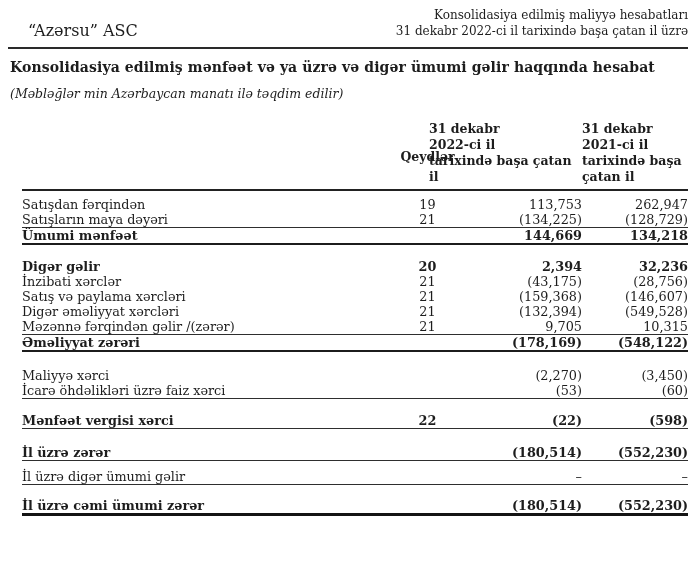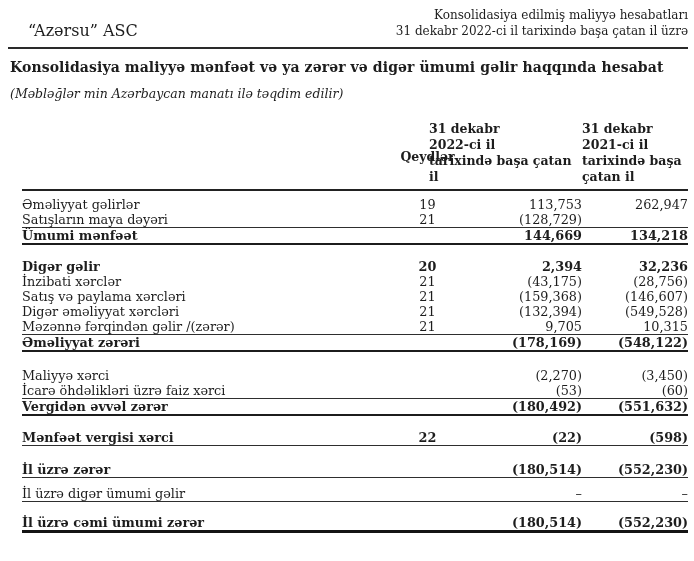--- a/index.html
+++ b/index.html
@@ -52,48 +52,49 @@
 <div class="page">
 
   <div class="letterhead">
     <div class="lh-company">“Azərsu” ASC</div>
     <div class="lh-right">
       <div>Konsolidasiya edilmiş maliyyə hesabatları</div>
       <div>31 dekabr 2022-ci il tarixində başa çatan il üzrə</div>
     </div>
   </div>
 
-  <div class="doc-title">Konsolidasiya maliyyə mənfəət və ya zərər və digər ümumi gəlir haqqında hesabat</div>
+  <div class="doc-title">Konsolidasiya edilmiş mənfəət və ya üzrə və digər ümumi gəlir haqqında hesabat</div>
   <div class="currency-note">(Məbləğlər min Azərbaycan manatı ilə təqdim edilir)</div>
 
   <div class="fin-table">
 
     <div class="row thead">
       <div class="c-label"></div>
       <div class="th-notes">Qeydlər</div>
       <div class="th-v th-2022">31 dekabr
 2022-ci il
 tarixində başa çatan
 il</div>
       <div class="th-v">31 dekabr
 2021-ci il
 tarixində başa
 çatan il</div>
     </div>
 
     <div class="row sp6">
-      <div class="c-label">Əməliyyat gəlirlər</div>
+      <div class="c-label">Satışdan fərqindən</div>
       <div class="c-note">19</div>
       <div class="c-v">113,753</div>
       <div class="c-v">262,947</div>
     </div>
 
     <div class="row b1">
       <div class="c-label">Satışların maya dəyəri</div>
       <div class="c-note">21</div>
+      <div class="c-v">(134,225)</div>
       <div class="c-v">(128,729)</div>
     </div>
 
     <div class="row bold b2">
       <div class="c-label">Ümumi mənfəət</div>
       <div class="c-note"></div>
       <div class="c-v">144,669</div>
       <div class="c-v">134,218</div>
     </div>
 
@@ -146,26 +147,20 @@
       <div class="c-v">(3,450)</div>
     </div>
 
     <div class="row b1">
       <div class="c-label">İcarə öhdəlikləri üzrə faiz xərci</div>
       <div class="c-note"></div>
       <div class="c-v">(53)</div>
       <div class="c-v">(60)</div>
     </div>
 
-    <div class="row bold b2">
-      <div class="c-label">Vergidən əvvəl zərər</div>
-      <div class="c-note"></div>
-      <div class="c-v">(180,492)</div>
-      <div class="c-v">(551,632)</div>
-    </div>
 
     <div class="row sp14 b1">
       <div class="c-label">Mənfəət vergisi xərci</div>
       <div class="c-note">22</div>
       <div class="c-v">(22)</div>
       <div class="c-v">(598)</div>
     </div>
 
     <div class="row sp16 bold b1">
       <div class="c-label">İl üzrə zərər</div>

